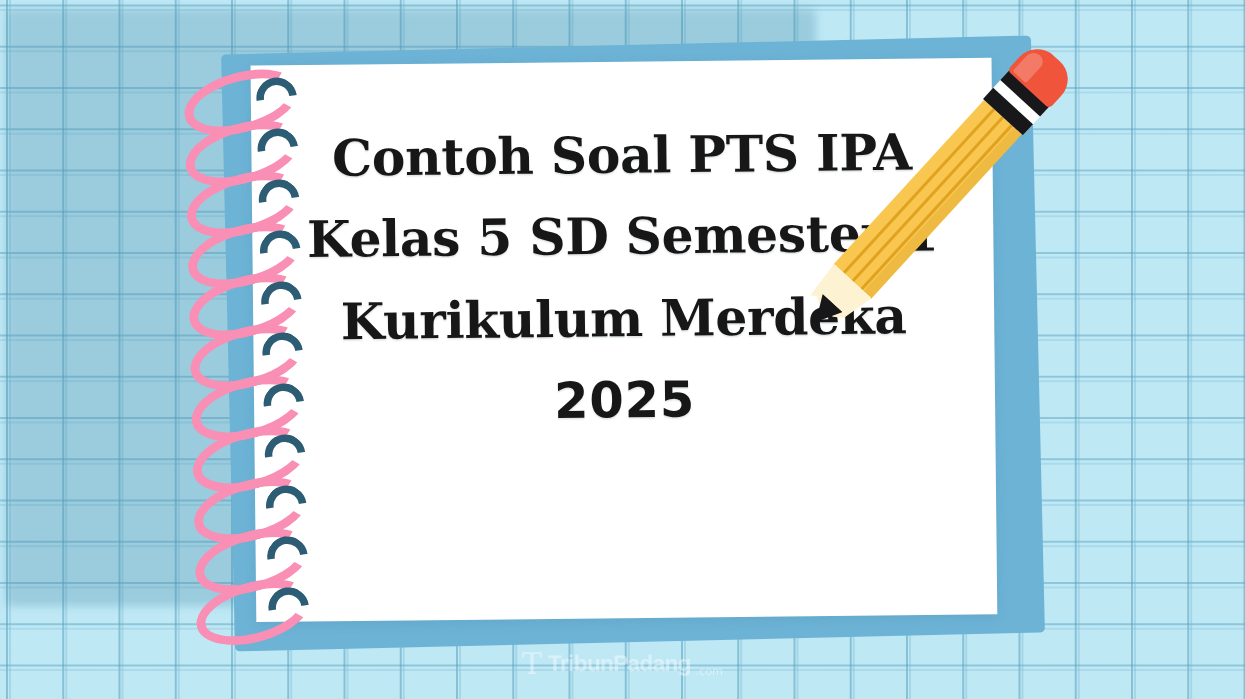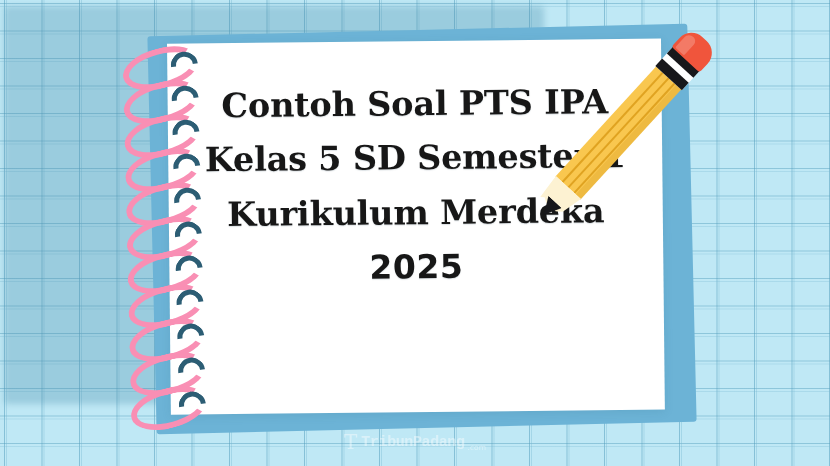--- a/index.html
+++ b/index.html
@@ -208,21 +208,21 @@
   }
   .wm-mark{
     font-family:"DejaVu Serif", serif;
     font-size:20px;
     color:#ffffff;
     line-height:1;
     margin-right:1px;
     font-weight:normal;
   }
   .wm-text{
-    font-family:Liberation Mono, monospace;
+    font-family:Liberation Sans, sans-serif;
     font-weight:bold;
     font-size:15px;
     color:#ffffff;
     letter-spacing:-.4px;
     line-height:1;
   }
   .wm-tld{
     font-family:"DejaVu Sans", sans-serif;
     font-size:7.5px;
     color:#ffffff;

